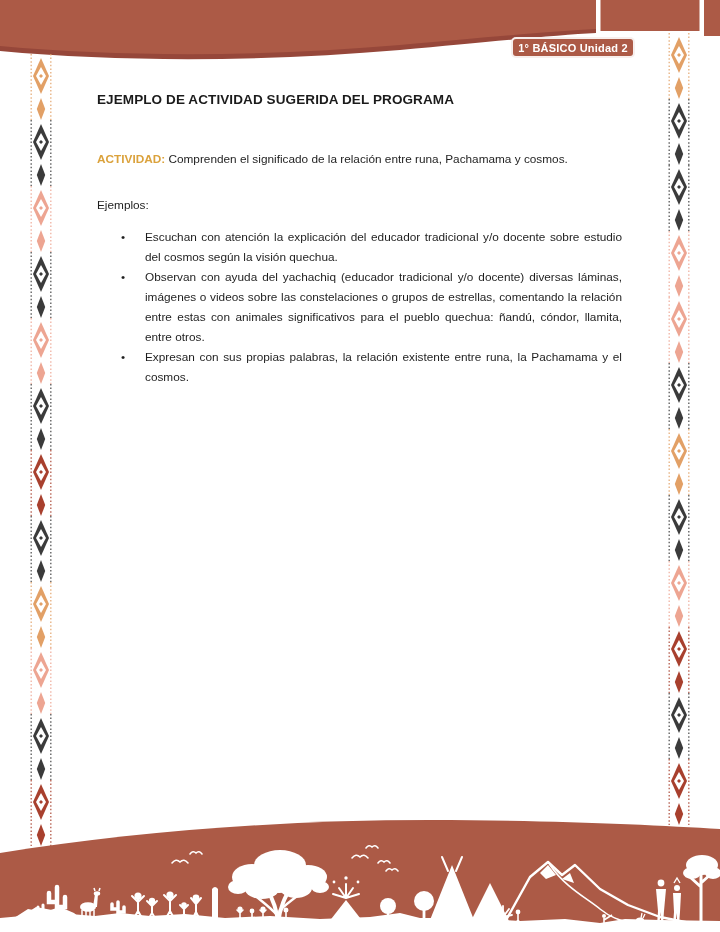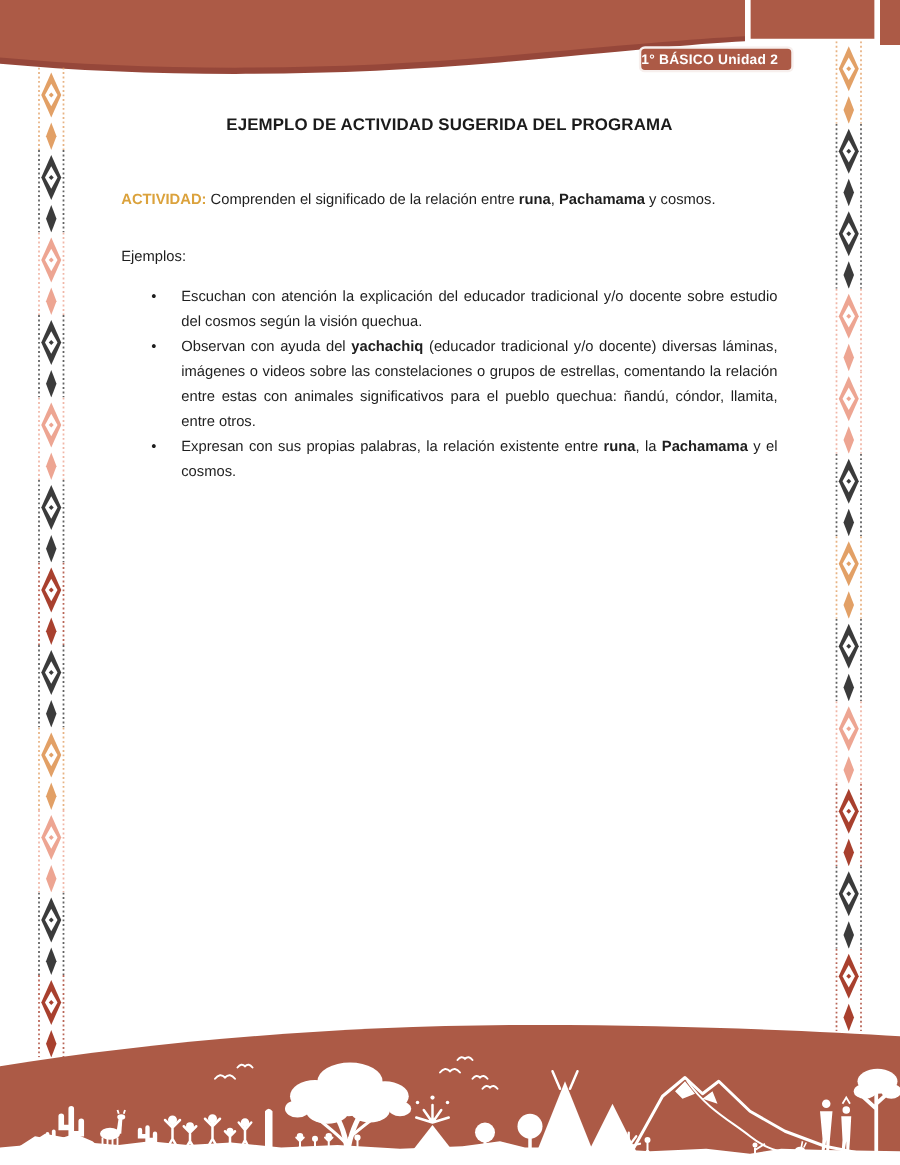--- a/index.html
+++ b/index.html
@@ -11,32 +11,32 @@
   }
   .abs{position:absolute;}
   
   #top-banner{left:0;top:0;width:720px;height:62px;}
   
   #unit-badge{
     left:511px;top:37px;width:124px;height:21px;
     background:var(--terracotta,#ac5a46);
     border:2px solid rgba(255,255,255,.9);
     border-radius:5px;box-sizing:border-box;
-    display:flex;align-items:center;
+    display:flex;align-items:center;justify-content:center;
     color:#fff;font-size:11px;font-weight:bold;letter-spacing:.2px;
     white-space:nowrap;
   }
   
   .pattern-strip{width:22px;height:792px;}
   #strip-left{left:30px;top:54px;}
   #strip-right{left:668px;top:33px;}
   
   #content{left:97px;top:0;width:525px;}
   #page-title{
-    margin:92px 0 0 0;text-align:center;
+    margin:92px 0 0 0;
     font-size:13.5px;font-weight:bold;color:#1b1b1b;letter-spacing:.1px;
   }
   #eje-bar{
     margin-top:17px;height:27px;background:var(--eje-bar,#3d2521);
     color:#fff;font-size:11px;font-weight:bold;
     display:flex;align-items:center;padding-left:9px;box-sizing:border-box;
     letter-spacing:.15px;
   }
   .body-text{font-size:11.8px;line-height:17px;}
   #activity-line{margin-top:44px;}
@@ -44,21 +44,21 @@
   #examples-label{margin-top:29px;}
   #bullet-list{
     margin:13px 0 0 0;padding:0 0 0 48px;list-style:none;
   }
   #bullet-list li{
     position:relative;text-align:justify;line-height:20px;font-size:11.8px;
   }
   #bullet-list li::before{
     content:"\2022";position:absolute;left:-24px;top:0;
   }
-  .b{font-weight:bold;}
+  .b{font-weight:normal;}
   
   #bottom-banner{left:0;top:817px;width:720px;height:115px;}
 </style>
 </head>
 <body>
 
 <svg width="0" height="0" style="position:absolute" aria-hidden="true">
   <defs>
     <symbol id="motif" viewBox="0 0 22 66">
       <line x1="1.2" y1="0" x2="1.2" y2="66" stroke="currentColor" stroke-width="1.4" stroke-dasharray="1.5 2.1" opacity=".8"></line>

